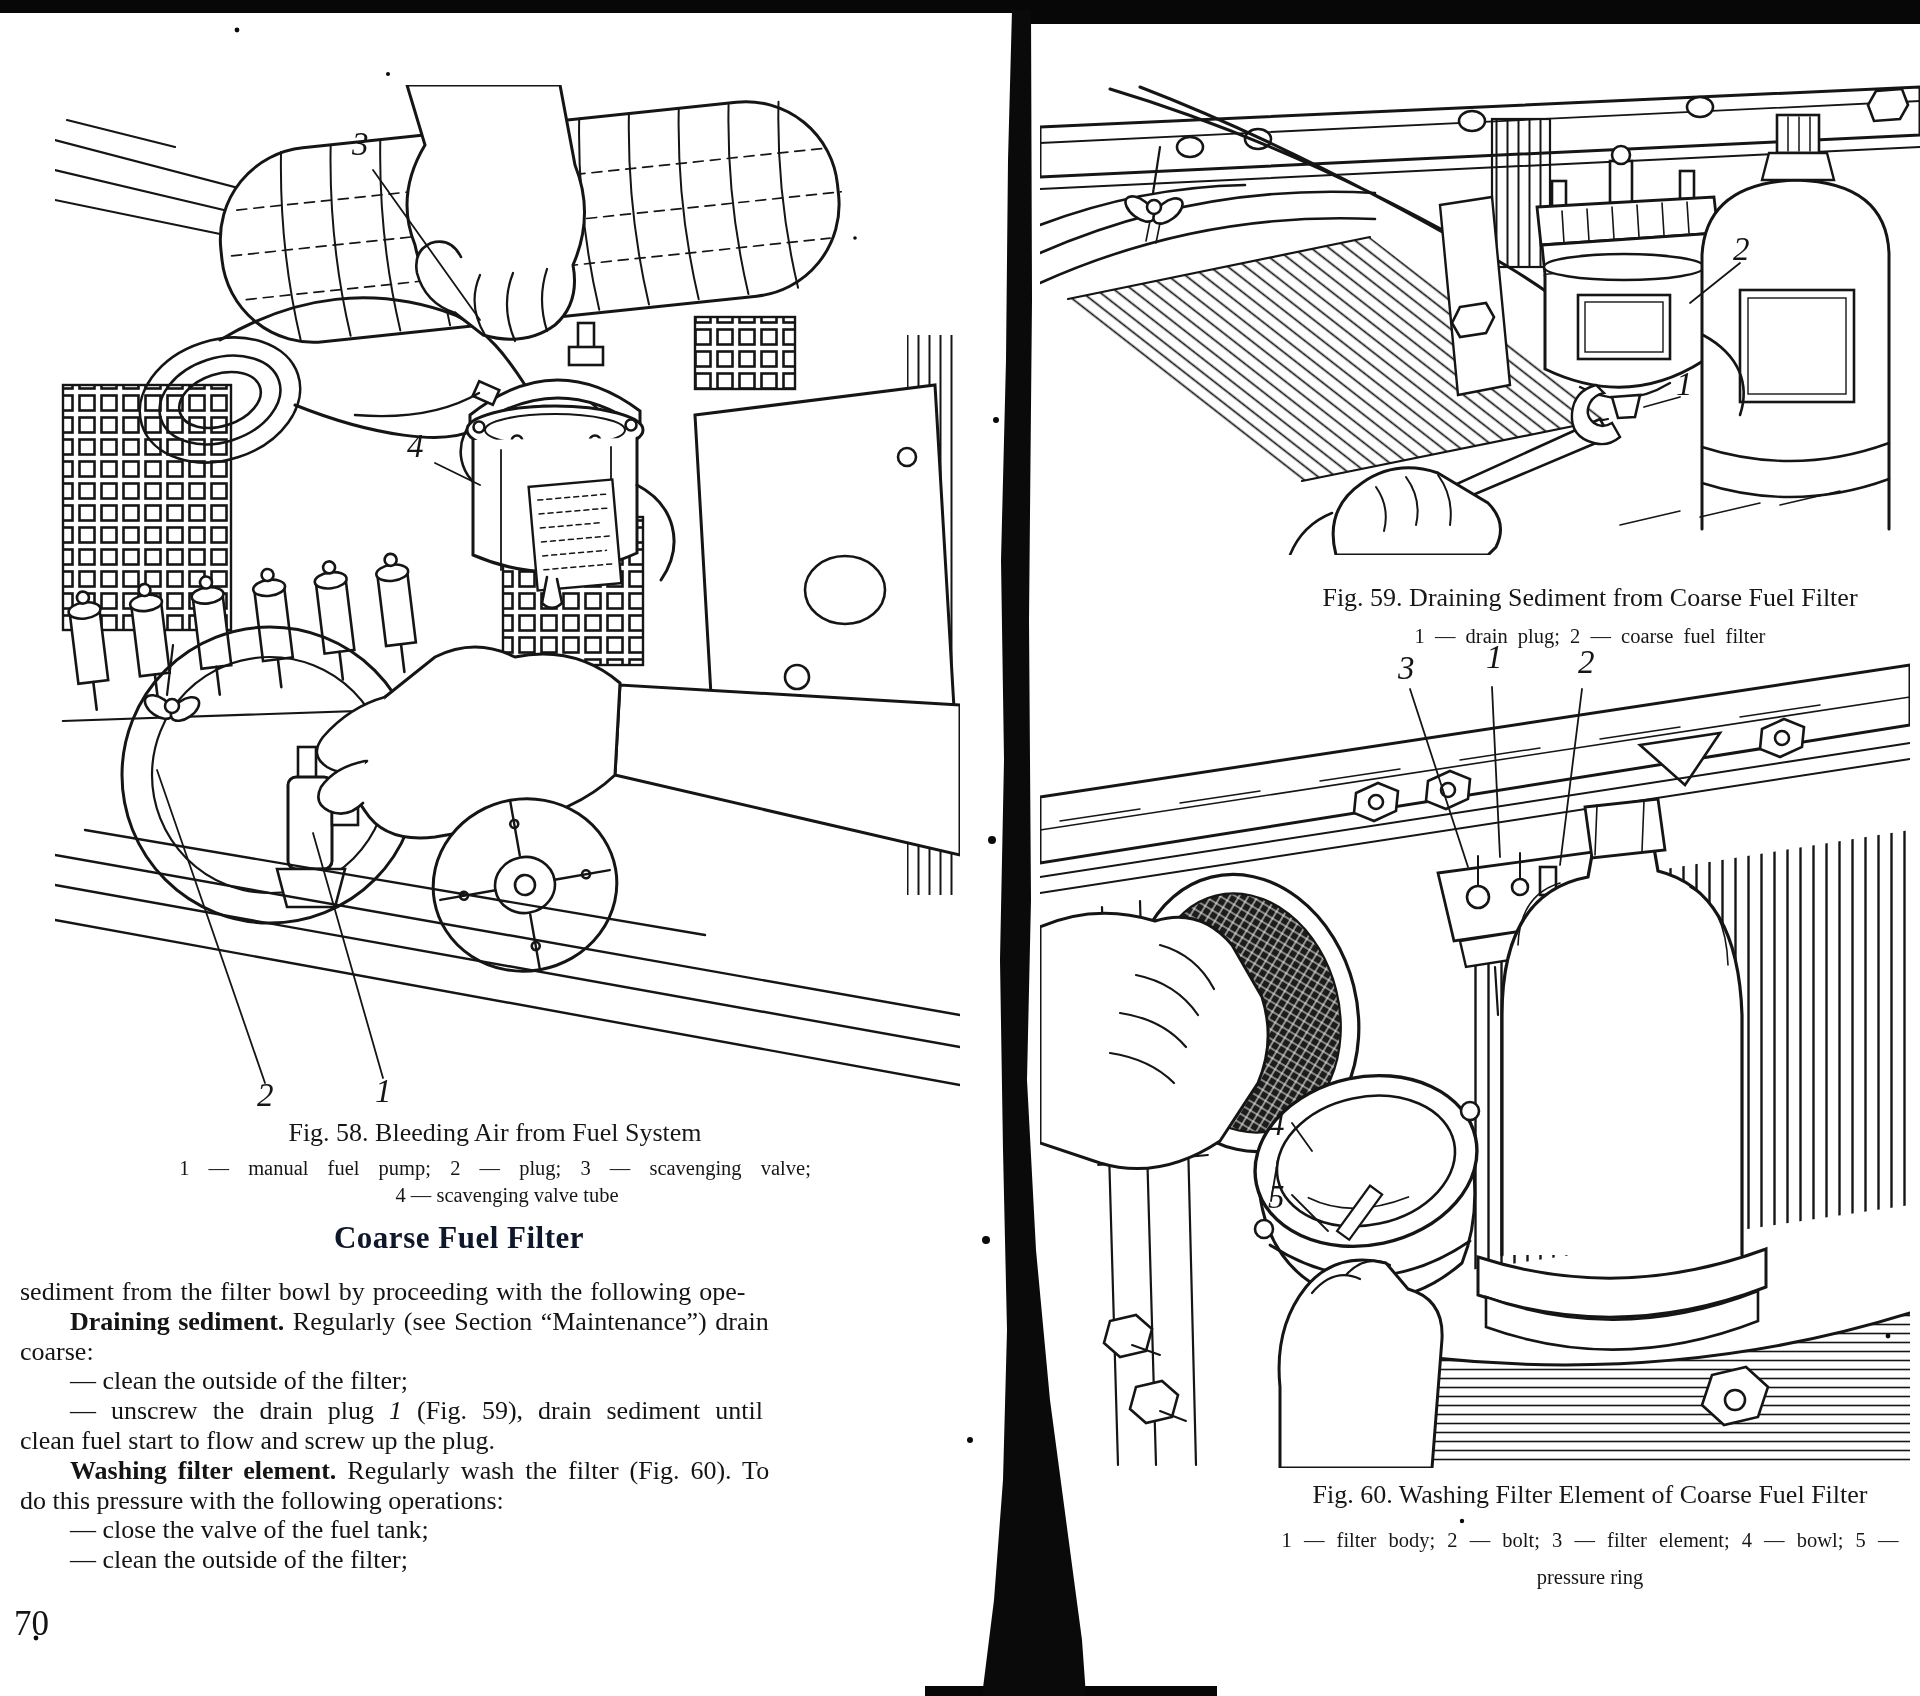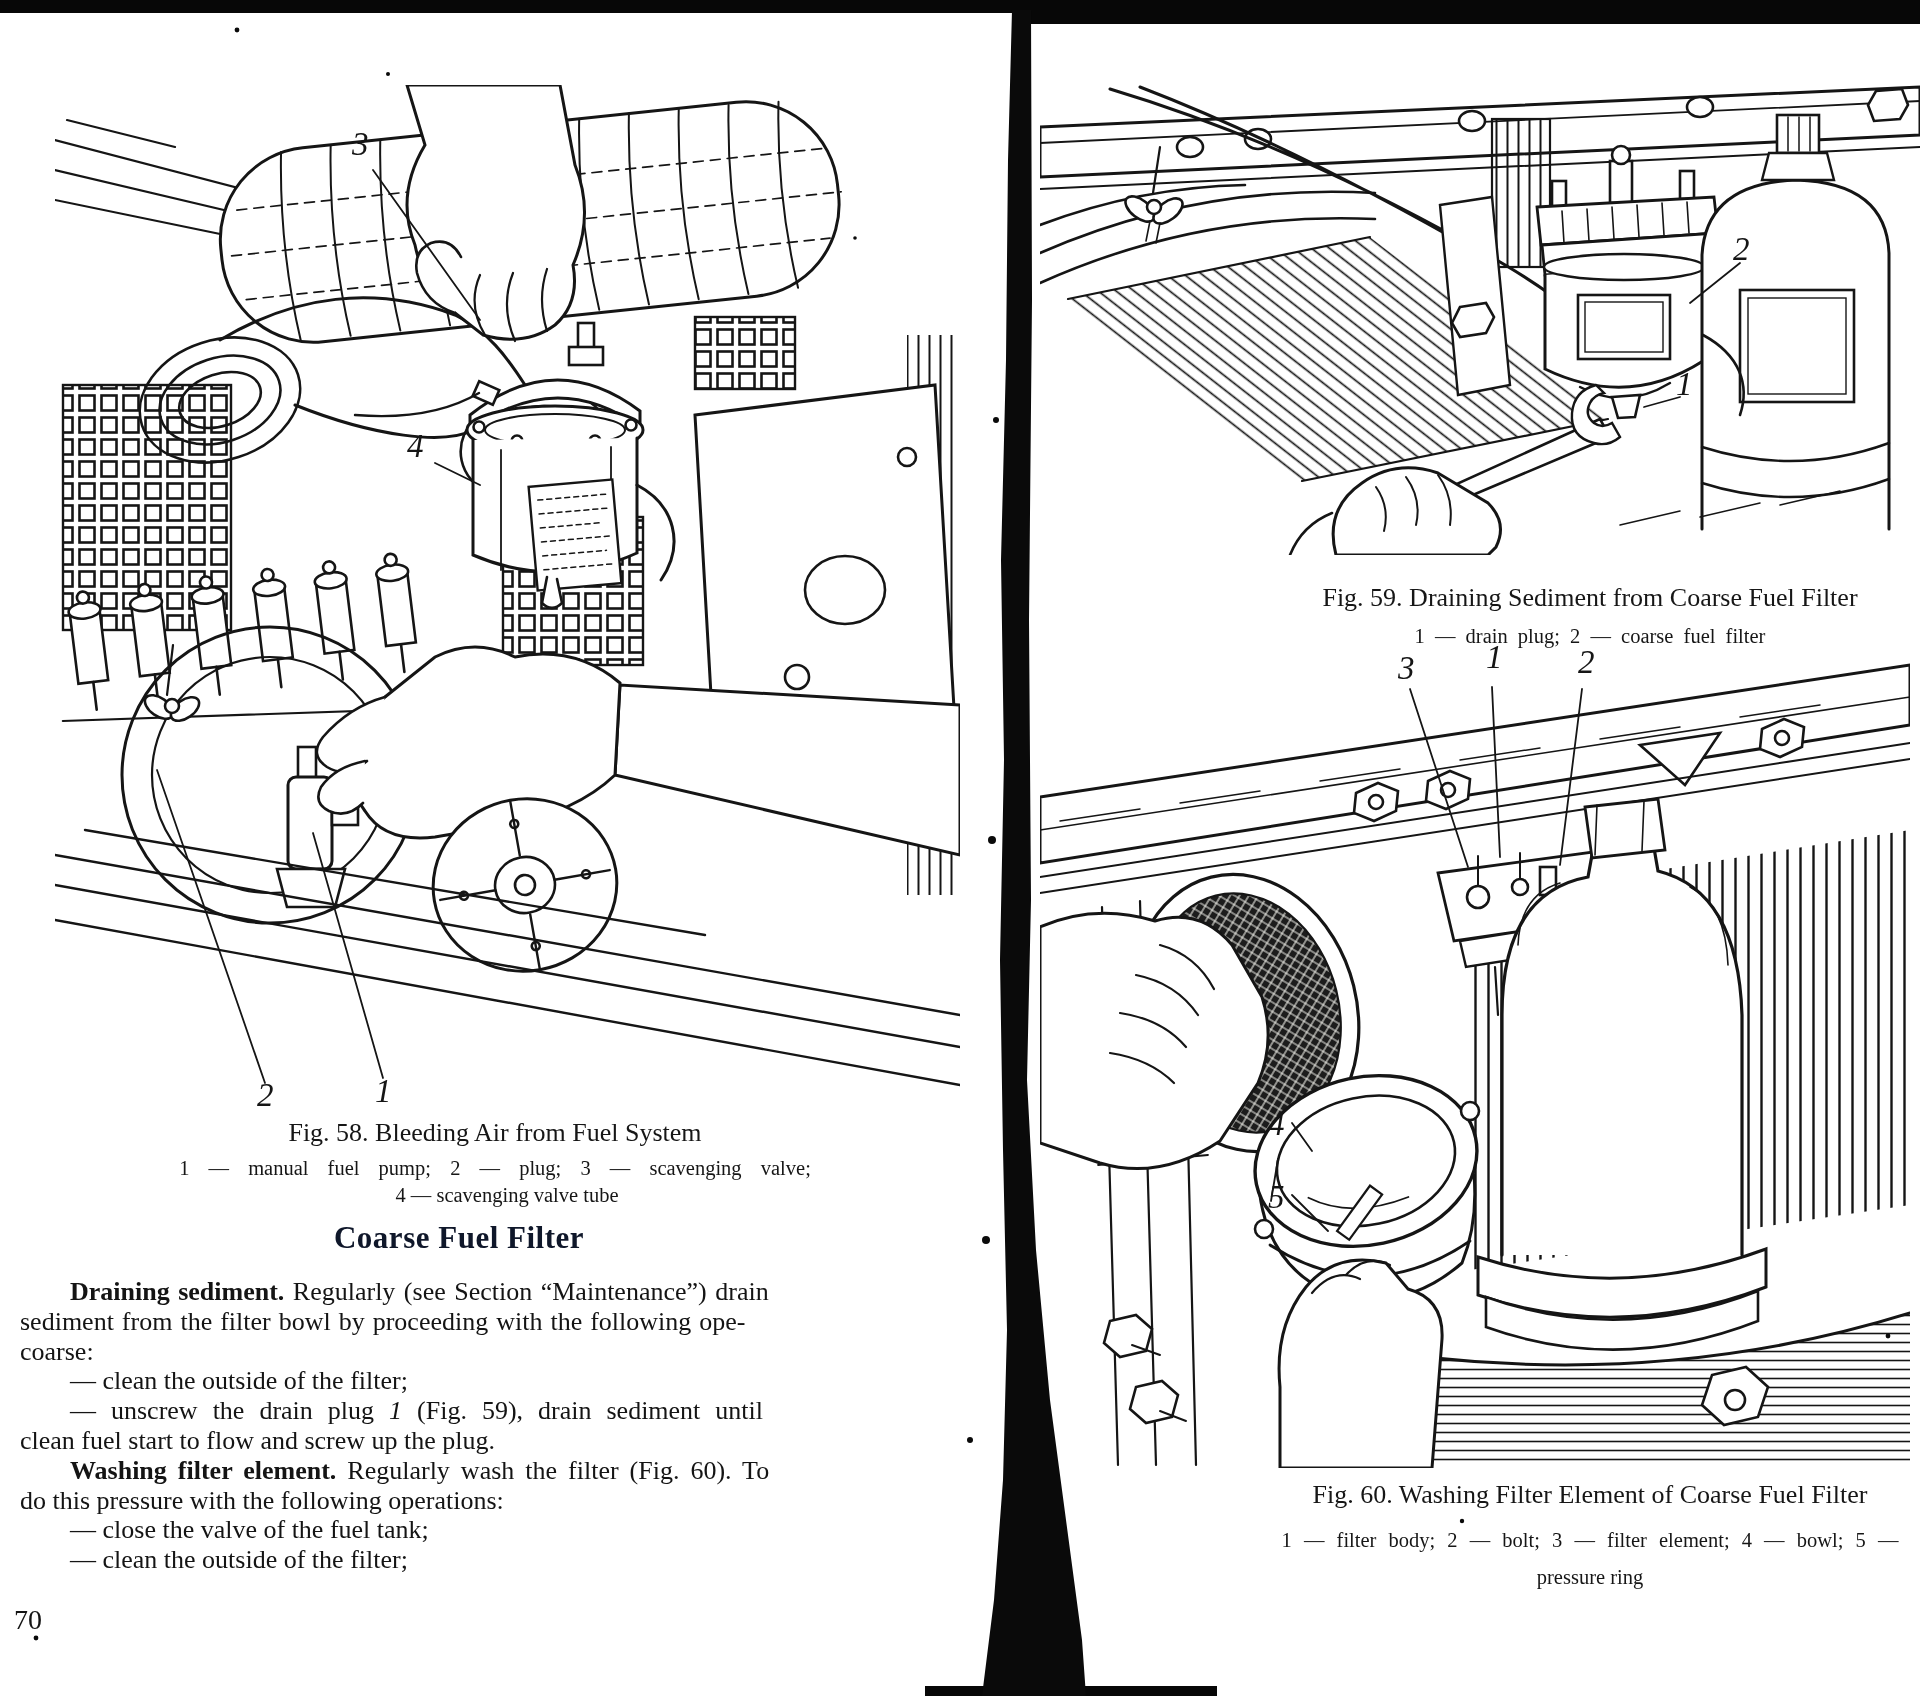--- a/index.html
+++ b/index.html
@@ -17,21 +17,21 @@
   .bl{white-space:nowrap;}
   .ind{text-indent:50px;}
   .ws1{word-spacing:2px;}
   .ws15{word-spacing:1.5px;}
   .ws2{word-spacing:8.5px;}
   .ws3{word-spacing:4.5px;}
   .wsL58{word-spacing:14px;}
   .wsL59{word-spacing:5px;}
   .wsL60{word-spacing:7px;}
   .co{position:absolute;font-style:italic;font-size:33px;color:#151515;line-height:1;}
-  .pagenum{position:absolute;left:14px;top:1604px;font-size:28px;color:#141414;}
+  .pagenum{position:absolute;left:14px;top:1604px;font-size:35px;color:#141414;}
   svg{display:block;}
 </style>
 </head>
 <body>
 
 <div class="abs" style="left:0;top:0;width:980px;height:1696px;">
 
   <svg class="abs" style="left:55px;top:85px;" width="905" height="1020" viewBox="0 0 905 1020">
     <defs>
       <pattern id="f58g" width="22" height="22" patternUnits="userSpaceOnUse">
@@ -161,22 +161,22 @@
   <div class="co" style="left:257px;top:1079px;">2</div>
   <div class="co" style="left:375px;top:1075px;">1</div>
 
   <div class="cap" style="left:95px;top:1118px;width:800px;">Fig. 58. Bleeding Air from Fuel System</div>
   <div class="leg wsL58" style="left:95px;top:1157px;width:800px;">1 — manual fuel pump; 2 — plug; 3 — scavenging valve;</div>
   <div class="leg" style="left:107px;top:1184px;width:800px;">4 — scavenging valve tube</div>
 
   <div class="heading" style="left:59px;top:1220px;width:800px;">Coarse Fuel Filter</div>
 
   <div class="bodytext">
+    <div class="bl ws15">sediment from the filter bowl by proceeding with the following ope-</div>
     <div class="bl ind ws1"><b>Draining sediment.</b><span> Regularly (see Section “Maintenance”) drain</span></div>
-    <div class="bl ws15">sediment from the filter bowl by proceeding with the following ope-</div>
     <div class="bl">coarse:</div>
     <div class="bl ind">— clean the outside of the filter;</div>
     <div class="bl ind ws2"><span>— unscrew the drain plug </span><i>1</i><span> (Fig. 59), drain sediment until</span></div>
     <div class="bl">clean fuel start to flow and screw up the plug.</div>
     <div class="bl ind ws3"><b>Washing filter element.</b><span> Regularly wash the filter (Fig. 60). To</span></div>
     <div class="bl">do this pressure with the following operations:</div>
     <div class="bl ind">— close the valve of the fuel tank;</div>
     <div class="bl ind">— clean the outside of the filter;</div>
   </div>
 

